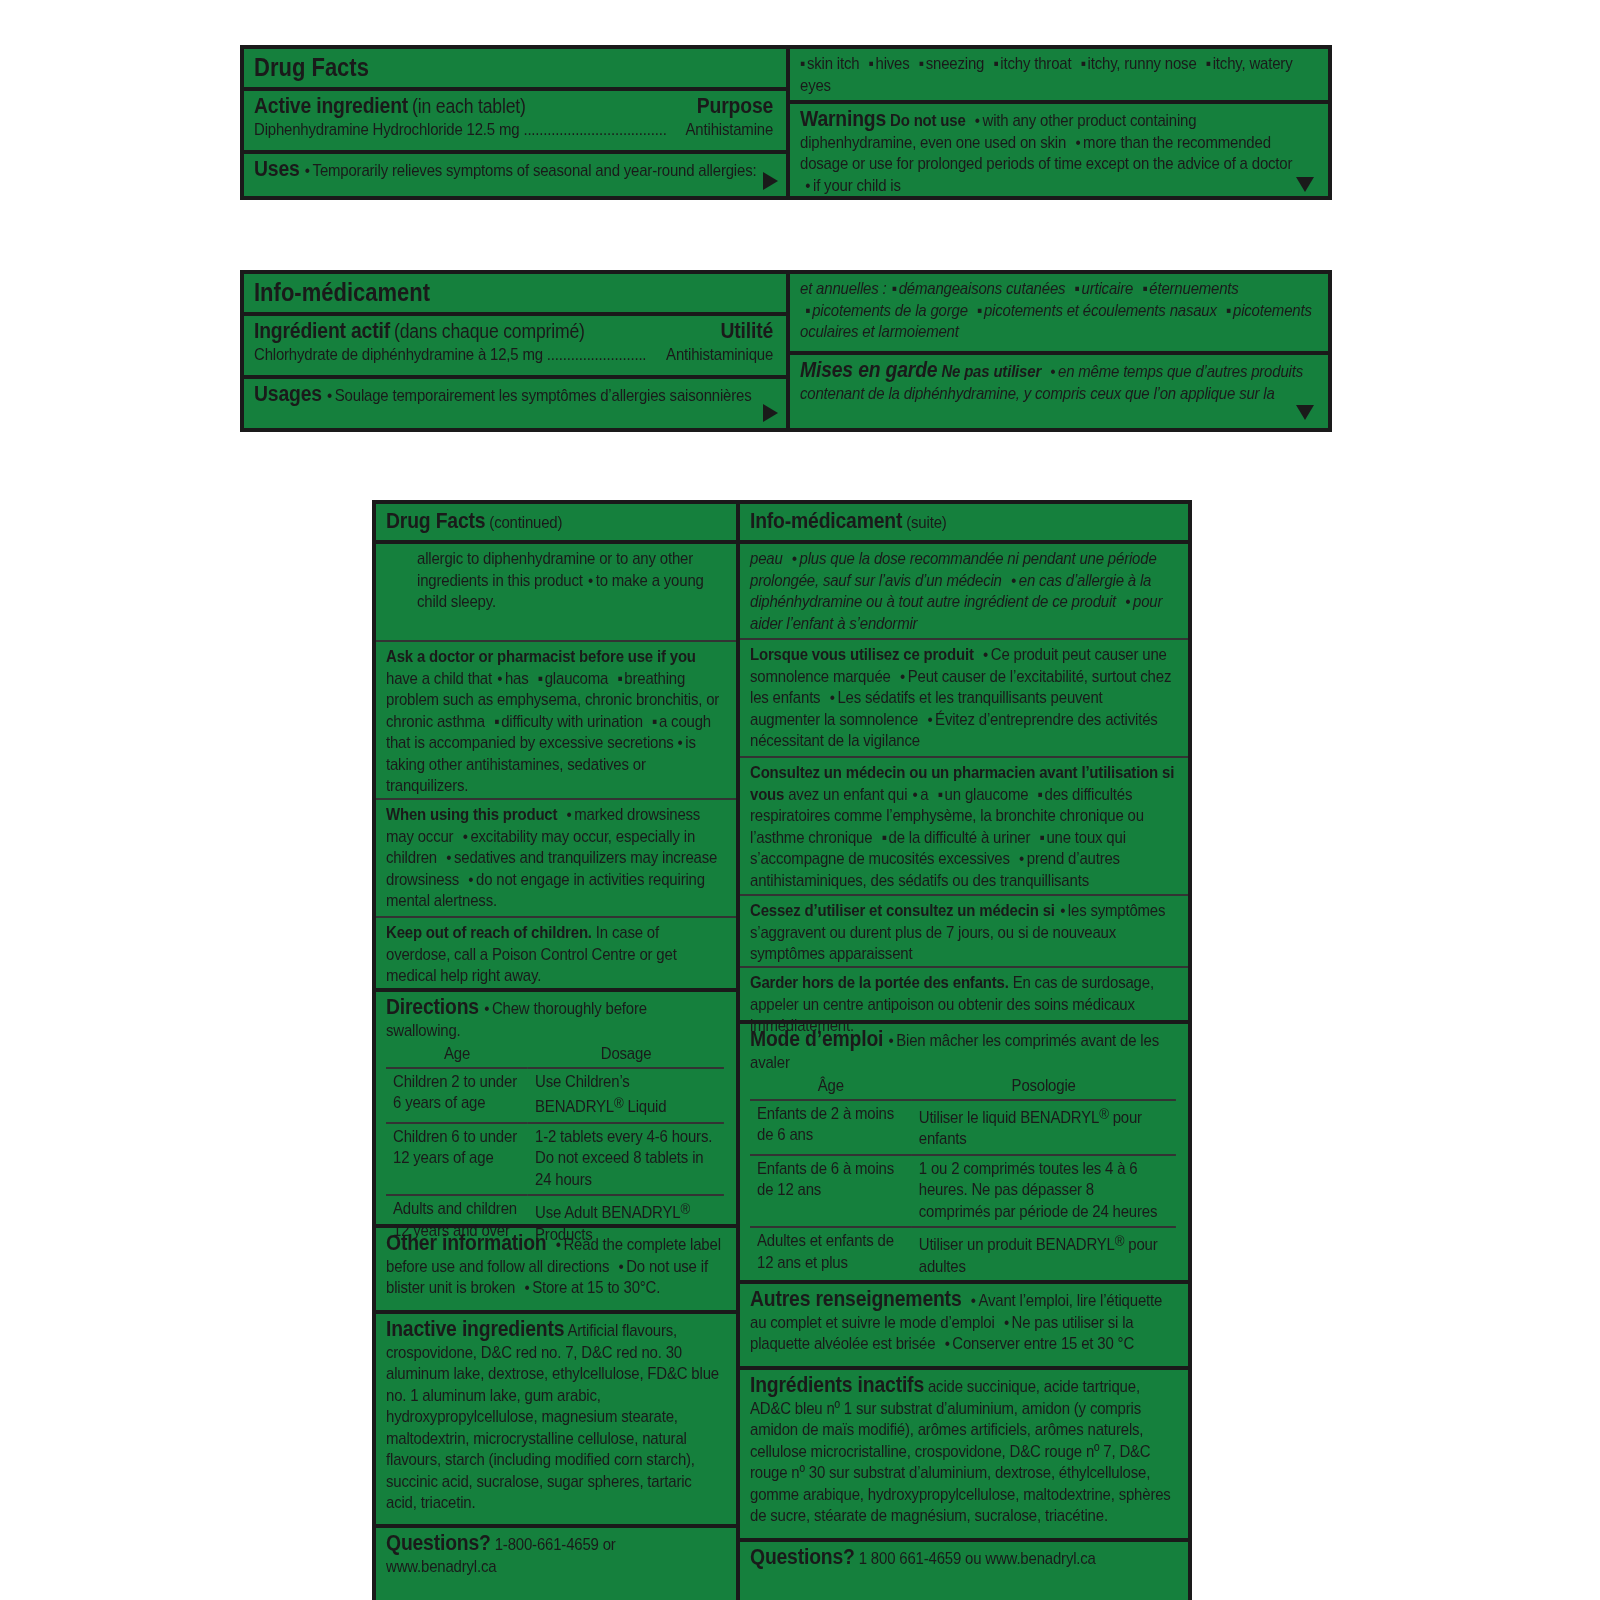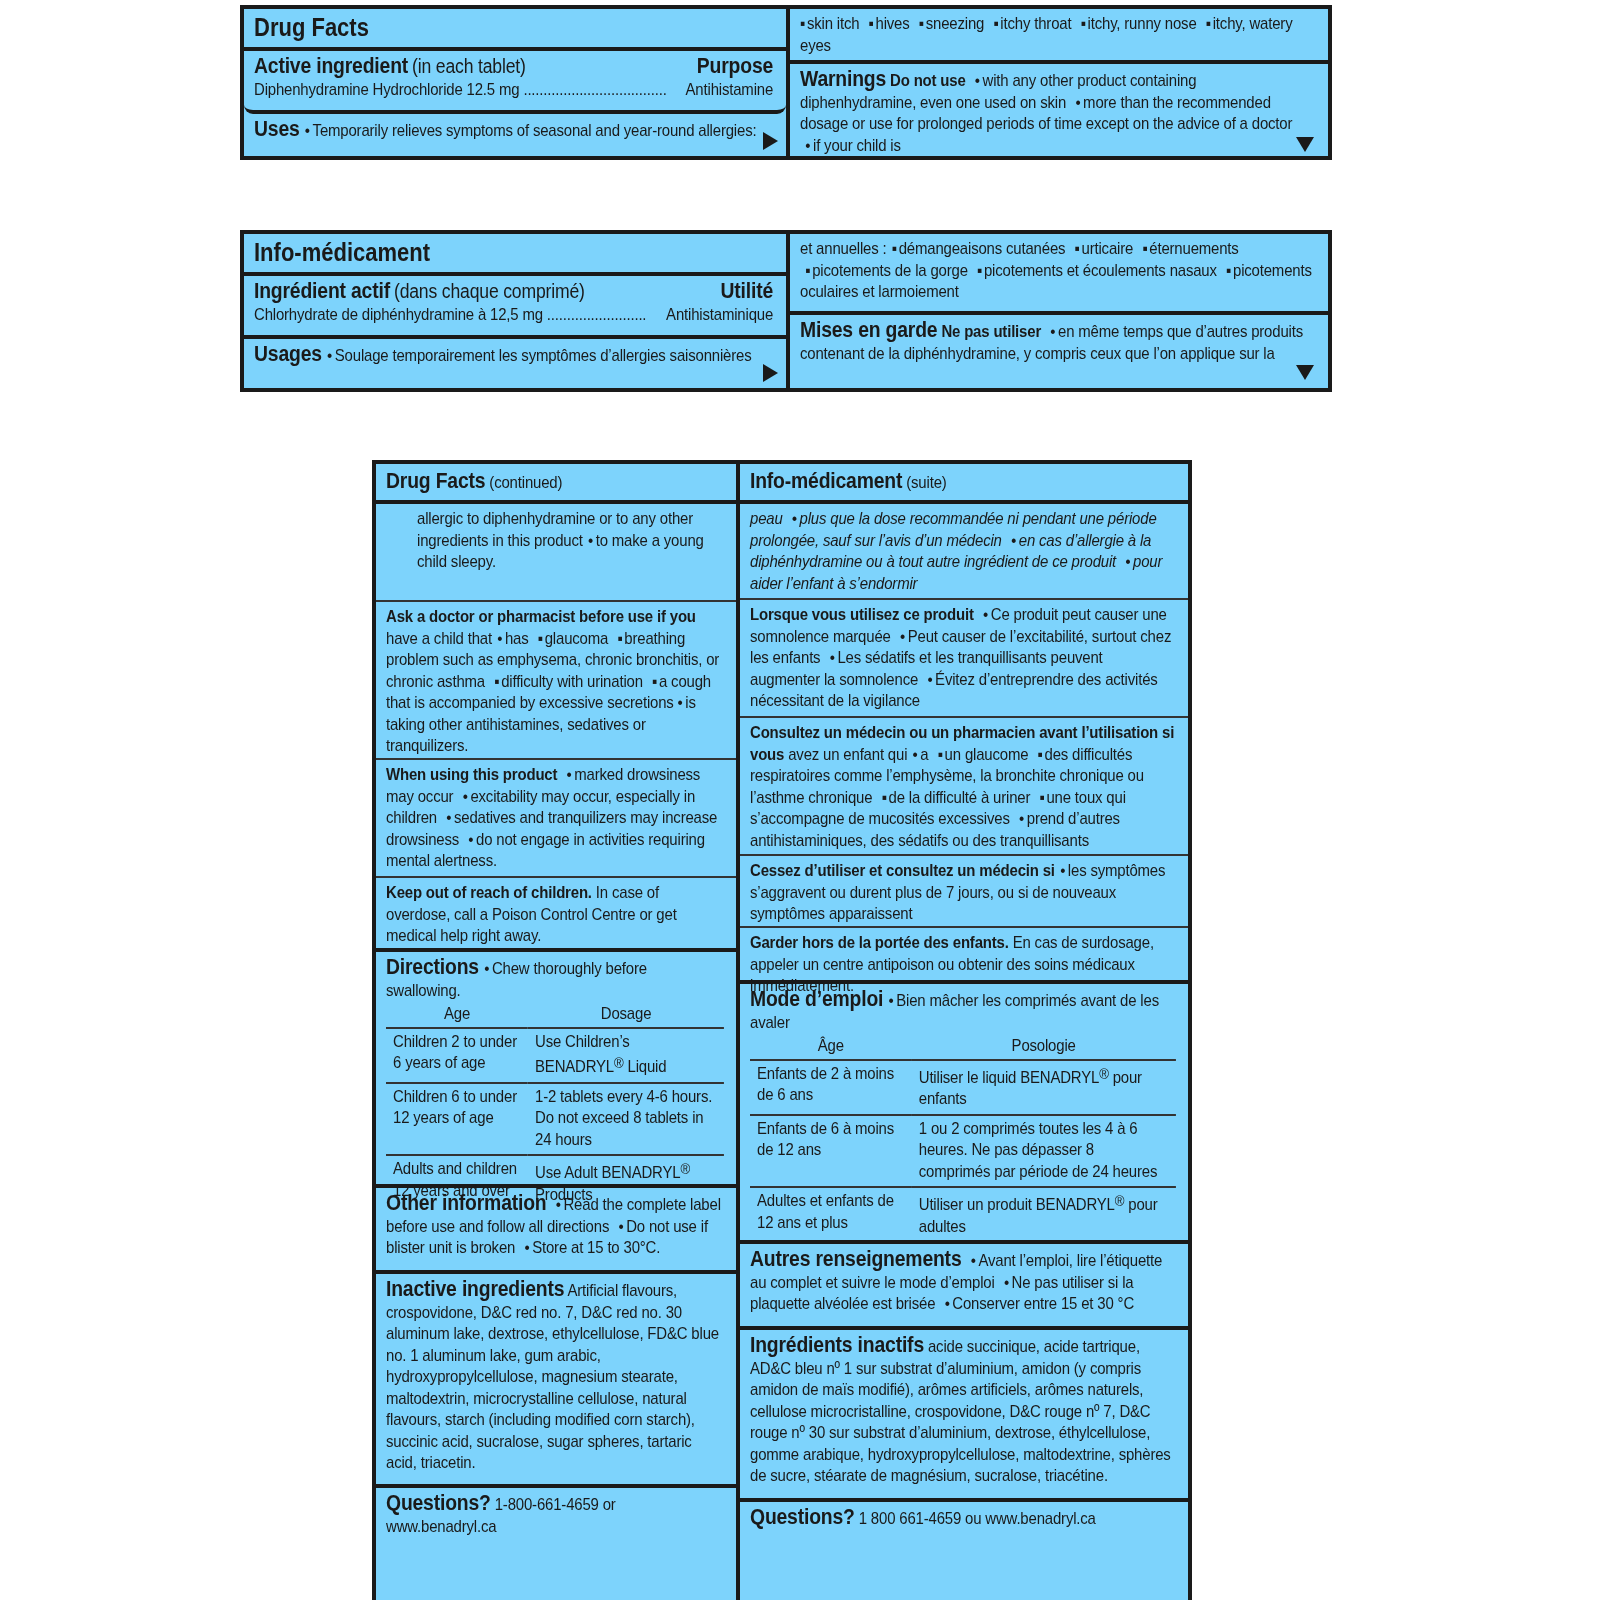--- a/index.html
+++ b/index.html
@@ -1,18 +1,18 @@
 <!DOCTYPE html>
 <html><head>
 <meta charset="utf-8">
 <style>
   html, body { margin: 0; padding: 0; background: #ffffff; }
   body { width: 1600px; height: 1600px; position: relative; overflow: hidden;
          font-family: "Liberation Sans", "DejaVu Sans", sans-serif; color: #1a1a1a; }
-  .panel { position: absolute; box-sizing: border-box; border: 4px solid #1a1a1a; background: #7dd3fc; display: flex; }
+  .panel { position: absolute; box-sizing: border-box; border: 4px solid #1a1a1a; background: #15803d; display: flex; margin-top: 40px; }
   .col { box-sizing: border-box; display: flex; flex-direction: column; }
   .cell { box-sizing: border-box; padding: 4px 10px; position: relative; }
   .thick-b { border-bottom: 4px solid #1a1a1a; }
   .thin-b { border-bottom: 2px solid #333; }
   .vsep { border-right: 4px solid #1a1a1a; }
   .txt { font-size: 17px; line-height: 21.5px; letter-spacing: -0.2px; transform: scaleX(0.88); transform-origin: left top; width: 113%; }
   .title { font-size: 25px; font-weight: bold; transform: scaleX(0.88); transform-origin: left top; display: inline-block; white-space: nowrap; }
   .h { font-weight: bold; font-size: 22px; }
   .sub { font-weight: bold; }
   .row-lr { display: flex; justify-content: space-between; align-items: baseline; }
@@ -27,21 +27,21 @@
   sup.reg { font-size: 15px; vertical-align: 4px; }
 </style>
 </head>
 <body>
 
 <div class="panel" style="left:240px; top:5px; width:1092px; height:155px;">
   <div class="col vsep" style="width:546px;">
     <div class="cell thick-b" style="height:42px;">
       <span class="title">Drug Facts</span>
     </div>
-    <div class="cell thick-b" style="height:63px;border-radius:9px;">
+    <div class="cell thick-b" style="height:63px;">
       <div class="txt">
         <div class="row-lr">
           <span><span class="h">Active ingredient</span> <span style="font-size:20px">(in each tablet)</span></span>
           <span class="h">Purpose</span>
         </div>
         <div class="row-lr">
           <span><span>Diphenhydramine Hydrochloride 12.5 mg</span> <span>....................................</span></span>
           <span>Antihistamine</span>
         </div>
       </div>
@@ -90,21 +90,21 @@
           <span><span>Chlorhydrate de diphénhydramine à 12,5 mg</span> <span>.........................</span></span>
           <span>Antihistaminique</span>
         </div>
       </div>
     </div>
     <div class="cell" style="flex:1;">
       <div class="txt"><span class="h">Usages</span><span class="bullet">Soulage temporairement les symptômes d’allergies saisonnières</span></div>
       <span class="arrow-r"></span>
     </div>
   </div>
-  <div class="col" style="flex:1;">
+  <div class="col" style="flex:1;font-style:italic;">
     <div class="cell thick-b" style="height:81px;">
       <div class="txt">
         <span>et annuelles :</span><span class="sq">démangeaisons cutanées</span>
         <span class="sq">urticaire</span>
         <span class="sq">éternuements</span>
         <span class="sq">picotements de la gorge</span>
         <span class="sq">picotements et écoulements nasaux</span>
         <span class="sq">picotements oculaires et larmoiement</span>
       </div>
     </div>

